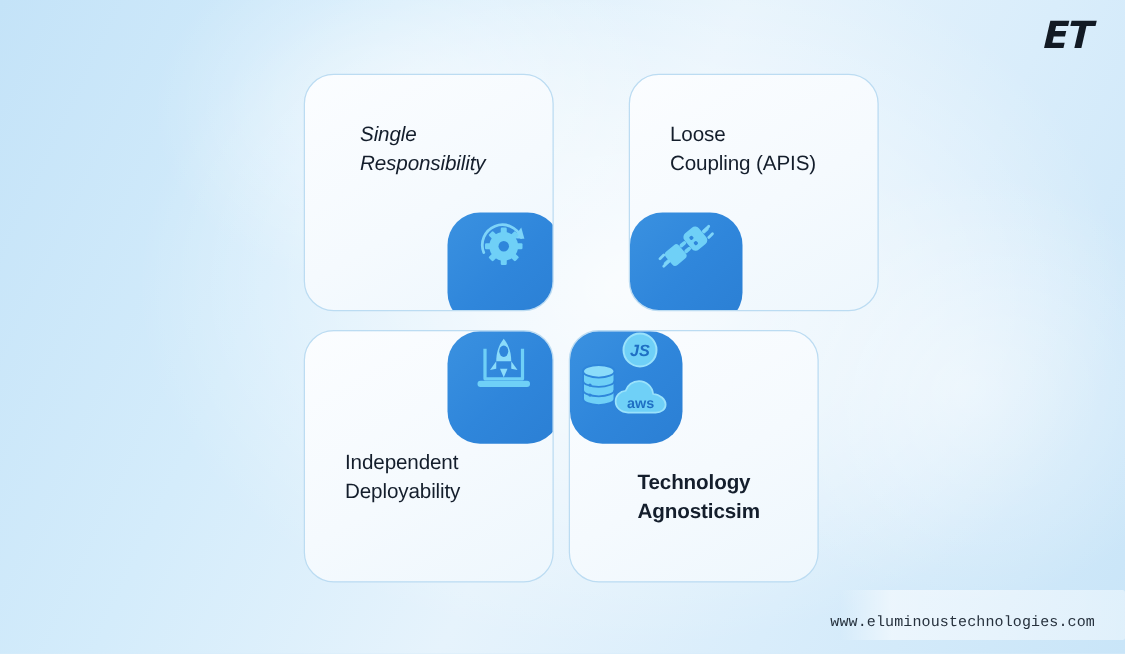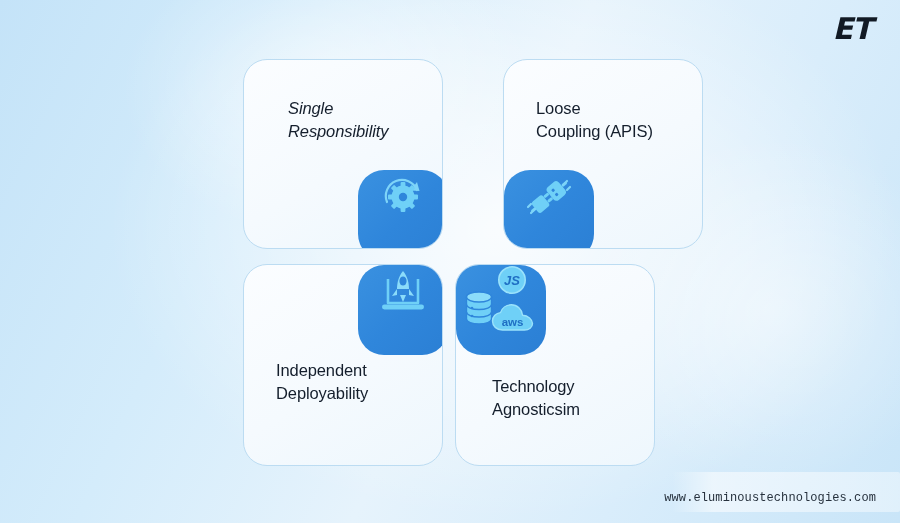--- a/index.html
+++ b/index.html
@@ -106,21 +106,21 @@
     position: absolute;
     font-size: 16.5px;
     line-height: 22.5px;
     color: #141e2c;
     white-space: pre-line;
     letter-spacing: -0.1px;
   }
   .card.tl .card-label { left: 44px; top: 37px; font-style: italic; }
   .card.tr .card-label { left: 32px; top: 37px; }
   .card.bl .card-label { left: 32px; bottom: 61px; }
-  .card.br .card-label { left: 36px; bottom: 45px; }
+  .card.br .card-label { left: 54px; bottom: 45px; font-weight: bold; }
 
   
   .tile {
     position: absolute;
     width: 90px;
     height: 90px;
     background: linear-gradient(135deg, #3a91e0 0%, #2f86db 52%, #2b7fd4 100%);
     display: flex;
     justify-content: center;
   }

